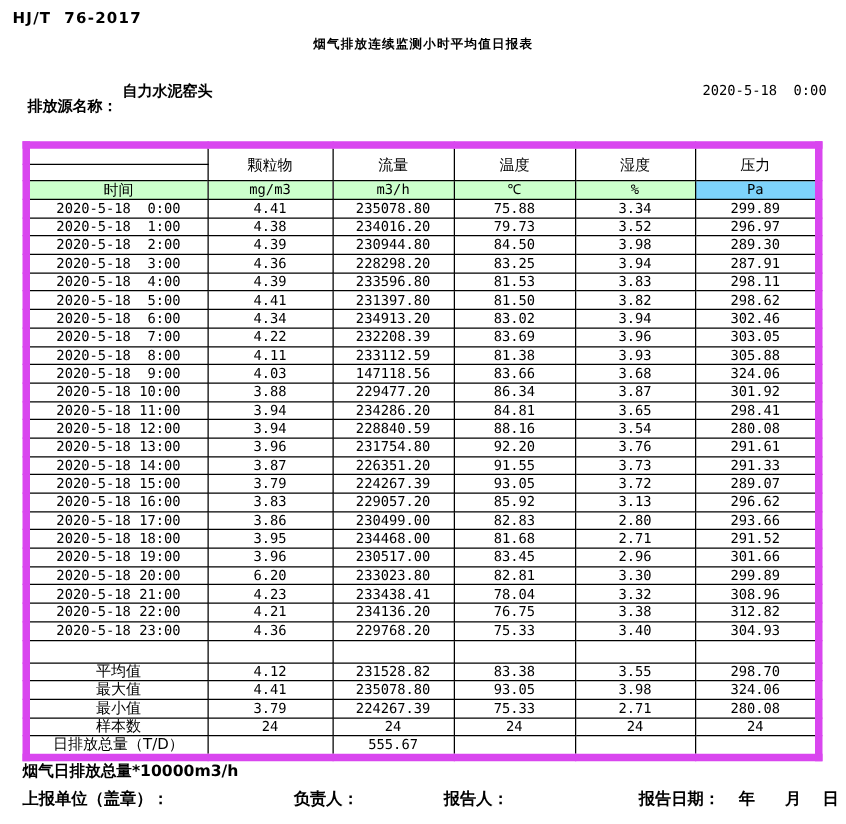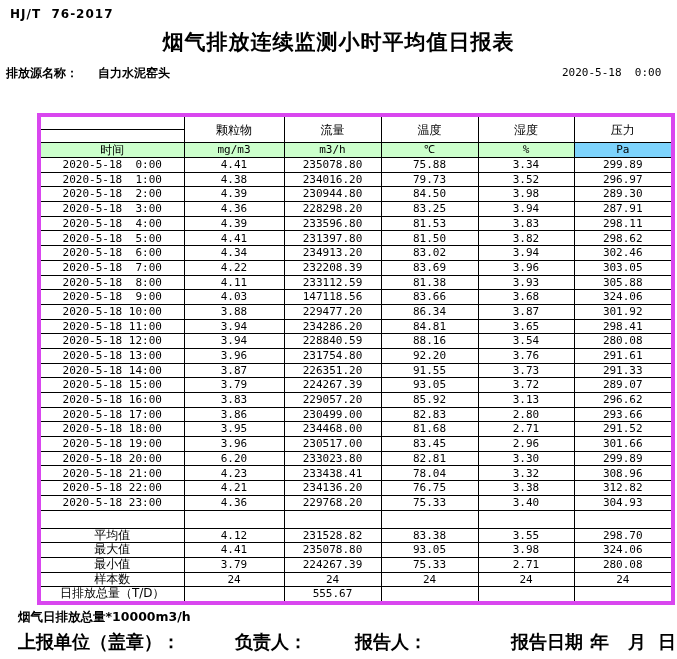--- a/index.html
+++ b/index.html
@@ -6,34 +6,33 @@
   body {
     width:677px; height:659px; background:#ffffff; color:#000;
     font-family:"DejaVu Sans", sans-serif; position:relative; overflow:hidden;
   }
   .std-code {
     position:absolute; top:7px; left:10px;
     font-size:12px; font-weight:bold; white-space:pre; letter-spacing:1px;
   }
   .title {
     position:absolute; top:28px; left:0; width:677px; text-align:center;
-    font-size:21px; font-weight:bold; letter-spacing:1px;
+    font-size:10px; font-weight:bold; letter-spacing:1px;
   }
   .source-row { position:absolute; top:65px; left:0; width:677px; height:16px; font-size:12px; }
-  .source-label { position:absolute; left:6px; font-weight:bold; white-space:pre; }
+  .source-label { position:absolute; left:22px; font-weight:bold; white-space:pre;margin-top:12px; }
   .source-value { position:absolute; left:98px; font-weight:bold; white-space:pre; }
   .report-datetime {
     position:absolute; left:562px; top:1px;
     font-family:"DejaVu Sans Mono", monospace; font-size:11px; white-space:pre;
   }
   table.report {
     position:absolute; top:113px; left:18px; width:634px;
     border-collapse:collapse; table-layout:fixed;
-    border:4px solid #d946ef;
-    margin-left:19px;
+    border:6px solid #d946ef;
   }
   table.report col.c0 { width:145px; }
   table.report col.c1 { width:100px; }
   table.report col.c2 { width:97px; }
   table.report col.c3 { width:97px; }
   table.report col.c4 { width:96px; }
   table.report col.c5 { width:99px; }
   table.report th, table.report td {
     border:1px solid #000; padding:0; text-align:center;
     font-weight:normal; overflow:hidden; white-space:pre;
@@ -45,21 +44,21 @@
   tbody td {
     height:13.7px; font-size:11px; line-height:13.5px;
     font-family:"DejaVu Sans Mono", monospace;
   }
   tr.spacer-row td { height:17px; }
   td.sum-label { font-family:"DejaVu Sans", sans-serif; font-size:12px; }
   .footnote {
     position:absolute; top:609px; left:18px;
     font-size:12.5px; font-weight:bold;
   }
-  .signature-row { position:absolute; top:630px; left:0; width:628px; height:16px; font-size:18px; }
+  .signature-row { position:absolute; top:630px; left:0; width:628px; height:16px; font-size:13px; }
   .signature-row span { position:absolute; font-weight:bold; white-space:pre; }
   .sig-unit  { left:18px; }
   .sig-resp  { left:235px; }
   .sig-rept  { left:355px; }
   .sig-date  { left:487px;margin-left:24px; }
   .sig-year  { left:591px; }
   .sig-month { left:628px; }
   .sig-day   { left:658px; }
 </style>
 </head>

